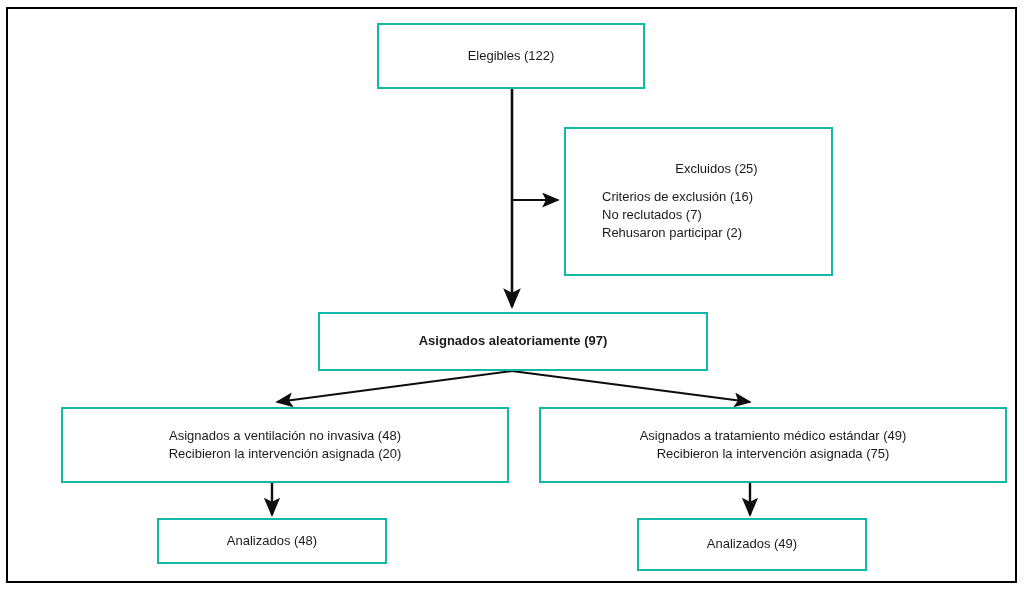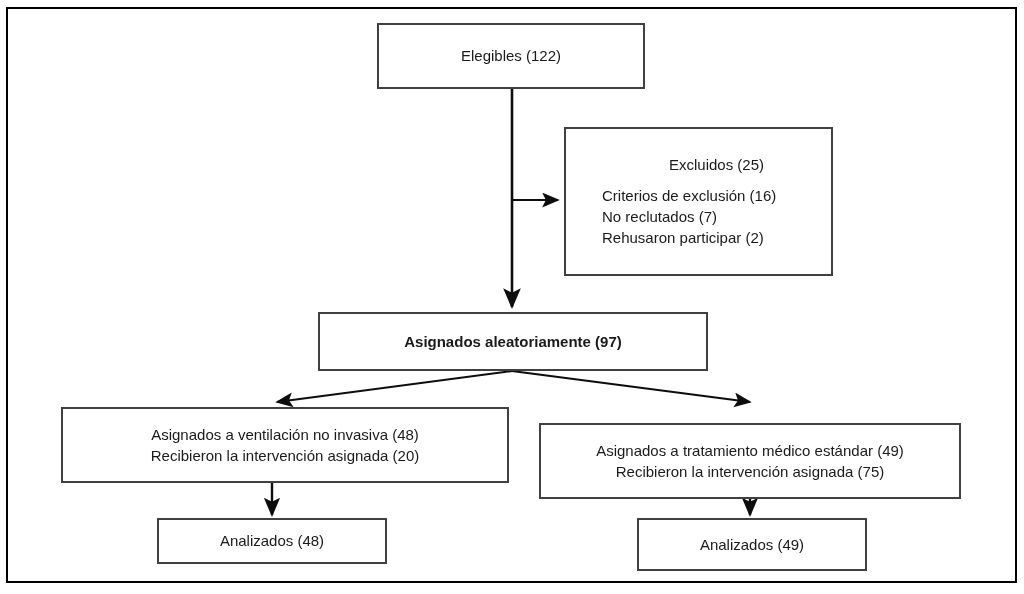--- a/index.html
+++ b/index.html
@@ -20,29 +20,29 @@
     left: 6px;
     top: 7px;
     width: 1011px;
     height: 576px;
     border: 2px solid #000000;
     box-sizing: border-box;
     background: #ffffff;
   }
   .node {
     position: absolute;
-    border: 2px solid #404040;
+    border: 2px solid #14b8a6;
     box-sizing: border-box;
     background: #ffffff;
     display: flex;
     flex-direction: column;
     align-items: center;
     justify-content: center;
     color: #1a1a1a;
-    font-size: 15px;
+    font-size: 13px;
     line-height: 1.42;
     z-index: 3;
   }
   .node .line {
     white-space: nowrap;
   }
   .node.align-left {
     align-items: flex-start;
   }
   .node .head-line {
@@ -102,21 +102,21 @@
 
   <div class="node" style="left:318px; top:312px; width:390px; height:59px;font-weight:bold;">
     <div class="line">Asignados aleatoriamente (97)</div>
   </div>
 
   <div class="node" style="left:61px; top:407px; width:448px; height:76px;">
     <div class="line">Asignados a ventilación no invasiva (48)</div>
     <div class="line">Recibieron la intervención asignada (20)</div>
   </div>
 
-  <div class="node" style="left:539px; top:407px; width:422px; height:76px;margin-top:16px;">
+  <div class="node" style="left:539px; top:407px; width:468px; height:76px;">
     <div class="line">Asignados a tratamiento médico estándar (49)</div>
     <div class="line">Recibieron la intervención asignada (75)</div>
   </div>
 
   <div class="node" style="left:157px; top:518px; width:230px; height:46px;">
     <div class="line">Analizados (48)</div>
   </div>
 
   <div class="node" style="left:637px; top:518px; width:230px; height:53px;">
     <div class="line">Analizados (49)</div>

